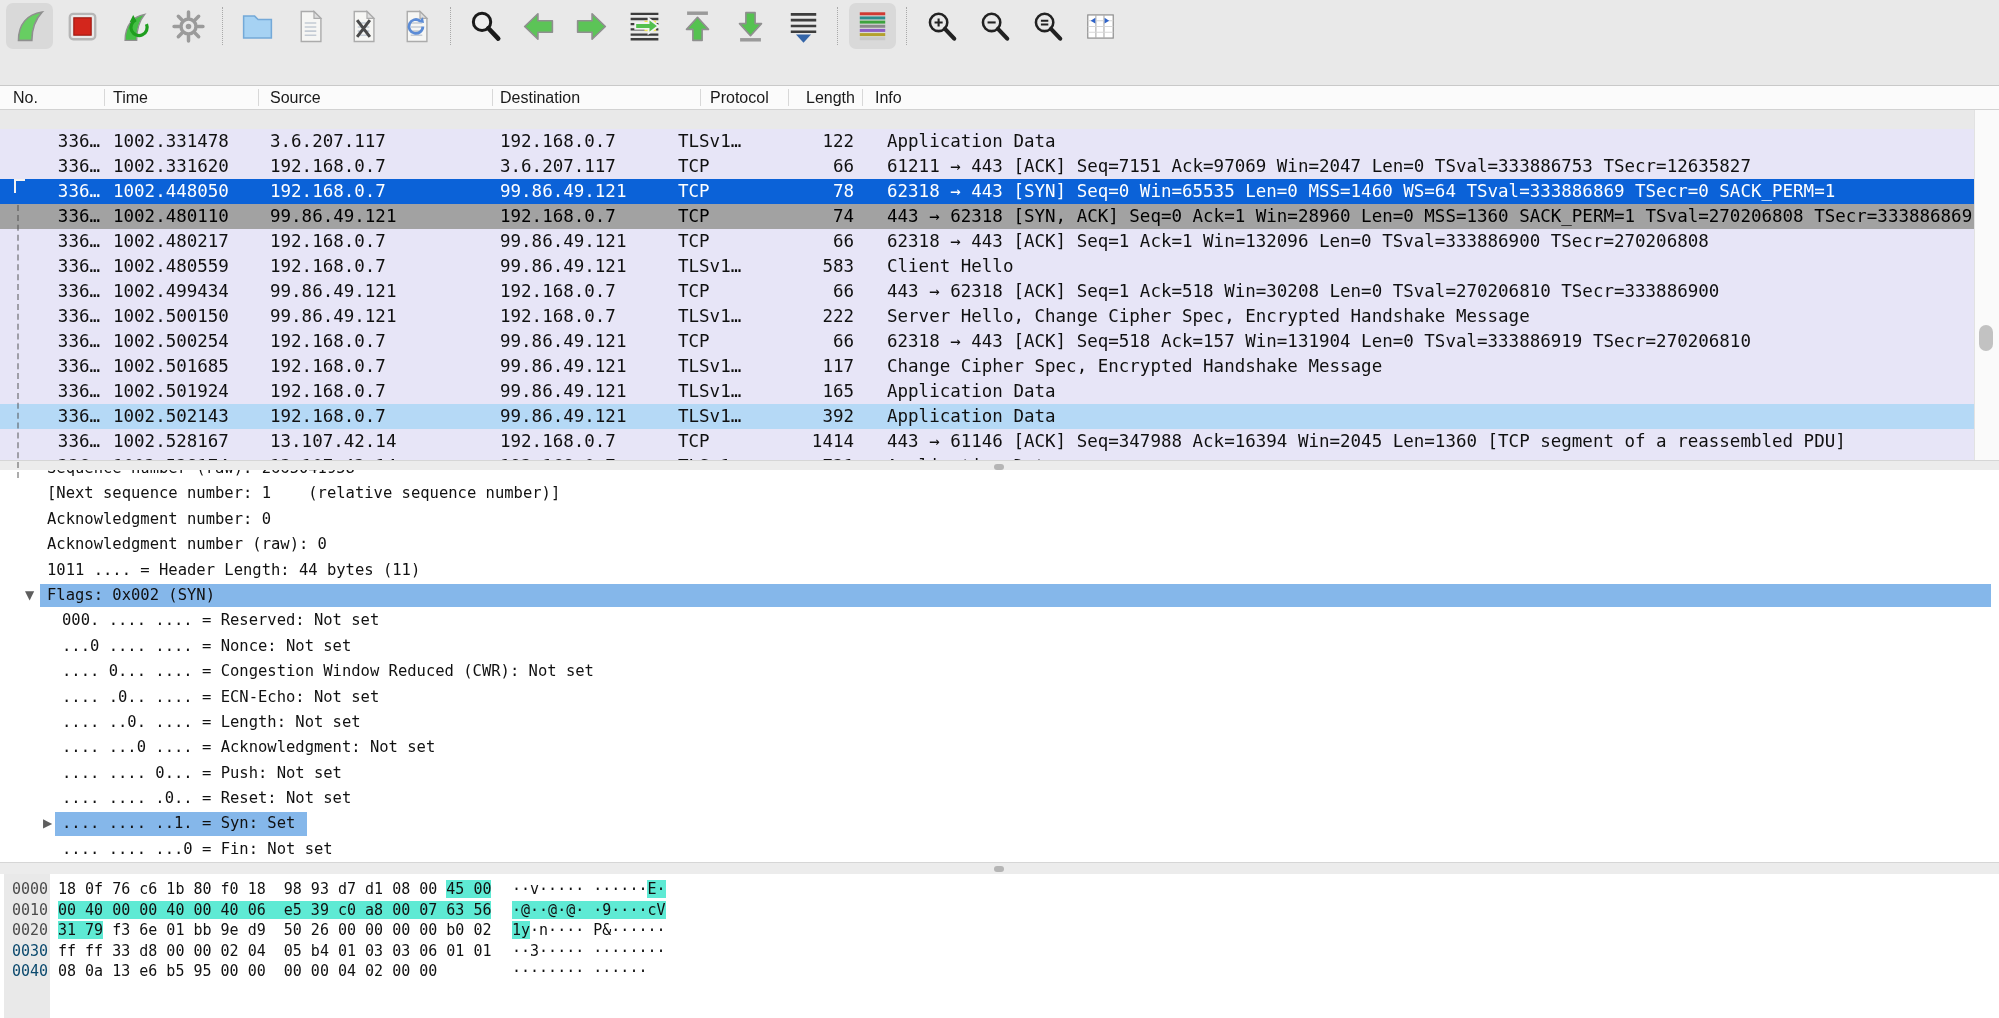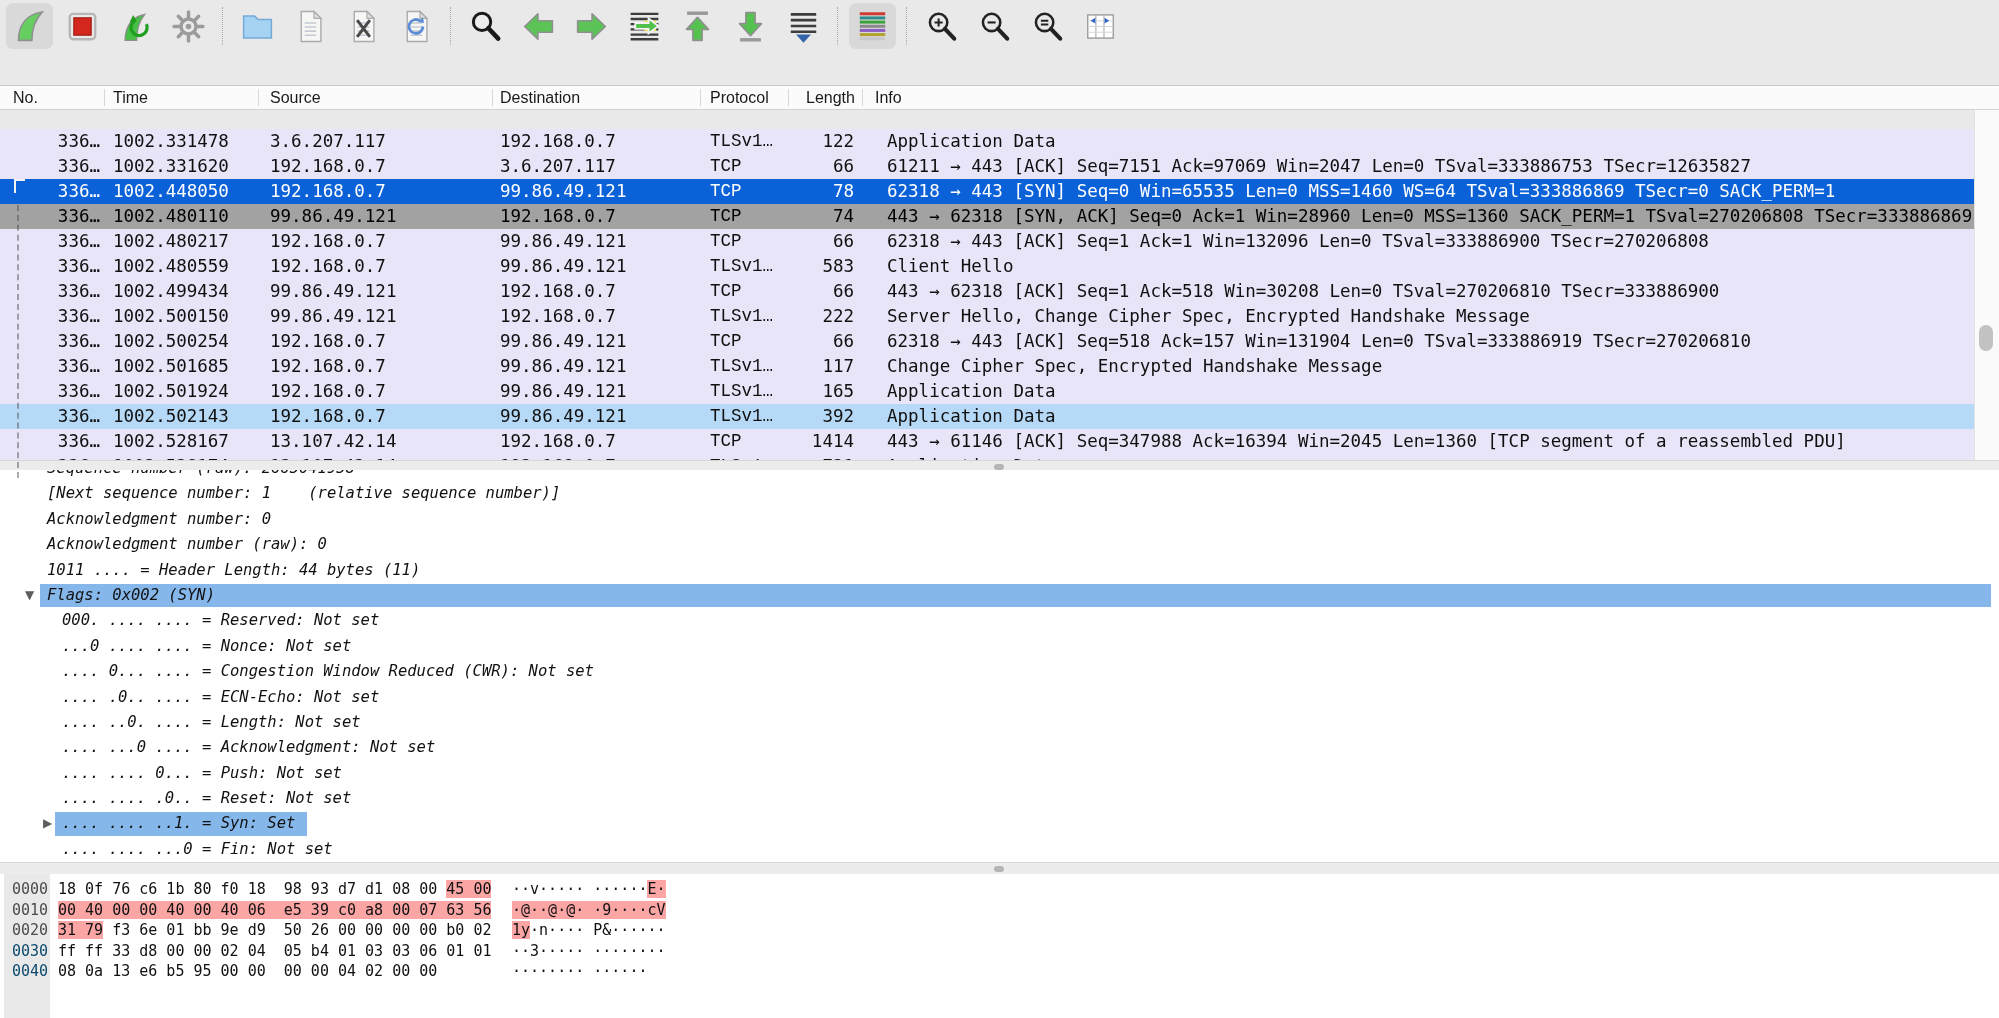--- a/index.html
+++ b/index.html
@@ -35,21 +35,21 @@
   .pkt-header{position:absolute;left:0;top:85px;width:100%;height:25px;background:#fbfbfb;
               border-top:1px solid #c9c9c9;border-bottom:1px solid #d2d2d2;box-sizing:border-box;
               font-size:16px;color:#1a1a1a;}
   .h-label{position:absolute;top:0;line-height:23px;white-space:nowrap;overflow:hidden;}
   .h-sep{position:absolute;top:3px;bottom:3px;width:1px;background:#d8d8d8;}
   .pkt-rows{position:absolute;left:0;top:110px;width:1974px;height:350px;overflow:hidden;
             font-family:"DejaVu Sans Mono",monospace;font-size:17.5px;background:#e7e5f7;margin-top:19px;}
   .pkt-row{position:relative;height:25px;line-height:25px;background:#e7e5f7;color:#101010;white-space:nowrap;}
   .pkt-row span{position:absolute;top:0;}
   .c-no{left:26px;width:74px;text-align:right;}
-  .c-time{left:113px;} .c-src{left:270px;} .c-dst{left:500px;} .c-proto{left:710px;font-family:Liberation Mono, monospace;}
+  .c-time{left:113px;} .c-src{left:270px;} .c-dst{left:500px;} .c-proto{left:678px;}
   .c-len{left:758px;width:96px;text-align:right;}
   .c-info{left:887px;text-align:right;}
   .pkt-row.selected{background:#0b62d8;color:#ffffff;}
   .pkt-row.related{background:#a2a2a2;color:#000;}
   .pkt-row.hlrow{background:#b5d9f6;}
   .conv-bracket{position:absolute;left:14px;top:12px;width:9px;height:12px;
                 border-left:2px solid #f2f2f2;border-top:2px solid #f2f2f2;}
   .conv-line{position:absolute;left:17px;top:76px;bottom:1px;width:0;
              border-left:2px dashed rgba(70,70,70,0.45);z-index:4;}
   .list-scroll-track{position:absolute;left:1974px;top:110px;width:25px;height:350px;background:#fafafa;
@@ -59,37 +59,37 @@
   .splitter{position:absolute;left:0;width:100%;height:10px;background:#ececec;
             border-top:1px solid #d6d6d6;box-sizing:border-box;}
   .s1{top:460px;} .s2{top:862px;height:12px;}
   .split-dot{position:absolute;left:994px;top:3px;width:10px;height:6px;background:#b5b5b5;border-radius:3px;}
   
   .details{position:absolute;left:0;top:470px;width:100%;height:392px;background:#fff;overflow:hidden;
            font-family:"DejaVu Sans Mono",monospace;font-size:15.5px;color:#111;}
   .d-inner{margin-top:-14px;}
   .d-line{position:relative;height:25.4px;line-height:25.4px;white-space:pre;}
   .d-line.ind1{padding-left:47px;} .d-line.ind2{padding-left:62px;}
-  .d-text{position:relative;z-index:2;font-style:italic;}
+  .d-text{position:relative;z-index:2;}
   .d-hl-full{position:absolute;left:40px;right:8px;top:1px;bottom:1px;background:#85b7ea;z-index:0;}
   .d-hl-part{position:absolute;left:55px;width:252px;top:1px;bottom:1px;background:#85b7ea;z-index:0;}
   .d-exp{position:absolute;z-index:3;font-size:12px;color:#5e5e5e;top:0;
          font-family:"DejaVu Sans",sans-serif;}
   .d-exp.open{left:25px;} .d-exp.closed{left:43px;}
   
   .hexpane{position:absolute;left:0;top:874px;width:100%;height:144px;background:#fff;
            font-family:"DejaVu Sans Mono",monospace;font-size:15px;color:#111;}
   .hx-strip{position:absolute;left:4px;top:0;width:46px;height:100%;background:#e9e9e9;}
   .hx-rows{position:absolute;left:0;top:5px;width:100%;}
   .hx-row{position:relative;height:20.6px;line-height:20.6px;white-space:pre;}
   .hx-off{position:absolute;left:12px;color:#4c4c4c;}
   .hx-off.dim{color:#0c4a6e;}
   .hx-bytes{position:absolute;left:58px;}
   .hx-ascii{position:absolute;left:512px;}
-  .hx-hl{background:#fca5a5;}
+  .hx-hl{background:#5eead4;}
 </style>
 </head>
 <body>
 
 <div class="window">
 
   <div class="toolbar" id="toolbar">
       <button class="tb-btn pressed">
         <svg width="37" height="37" viewBox="0 0 32 32">
           <path d="M6.5 28C6.5 14 14 5.5 27 3.5 20 11 18 19 18 28Z" fill="#67ce62" stroke="#8f8f8f" stroke-width="1.4"></path>

